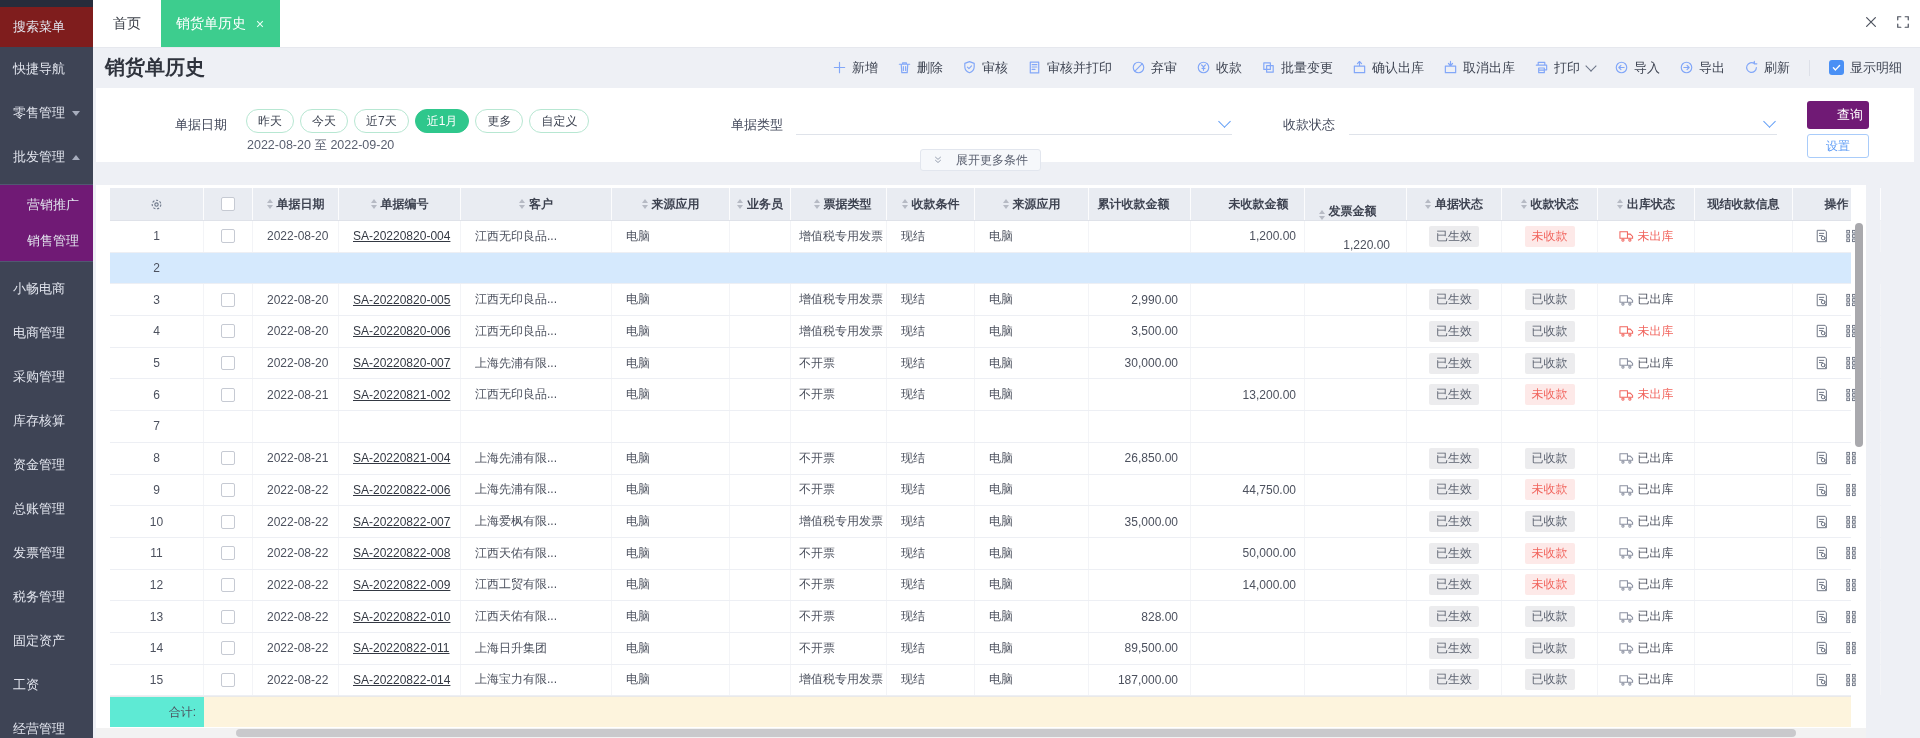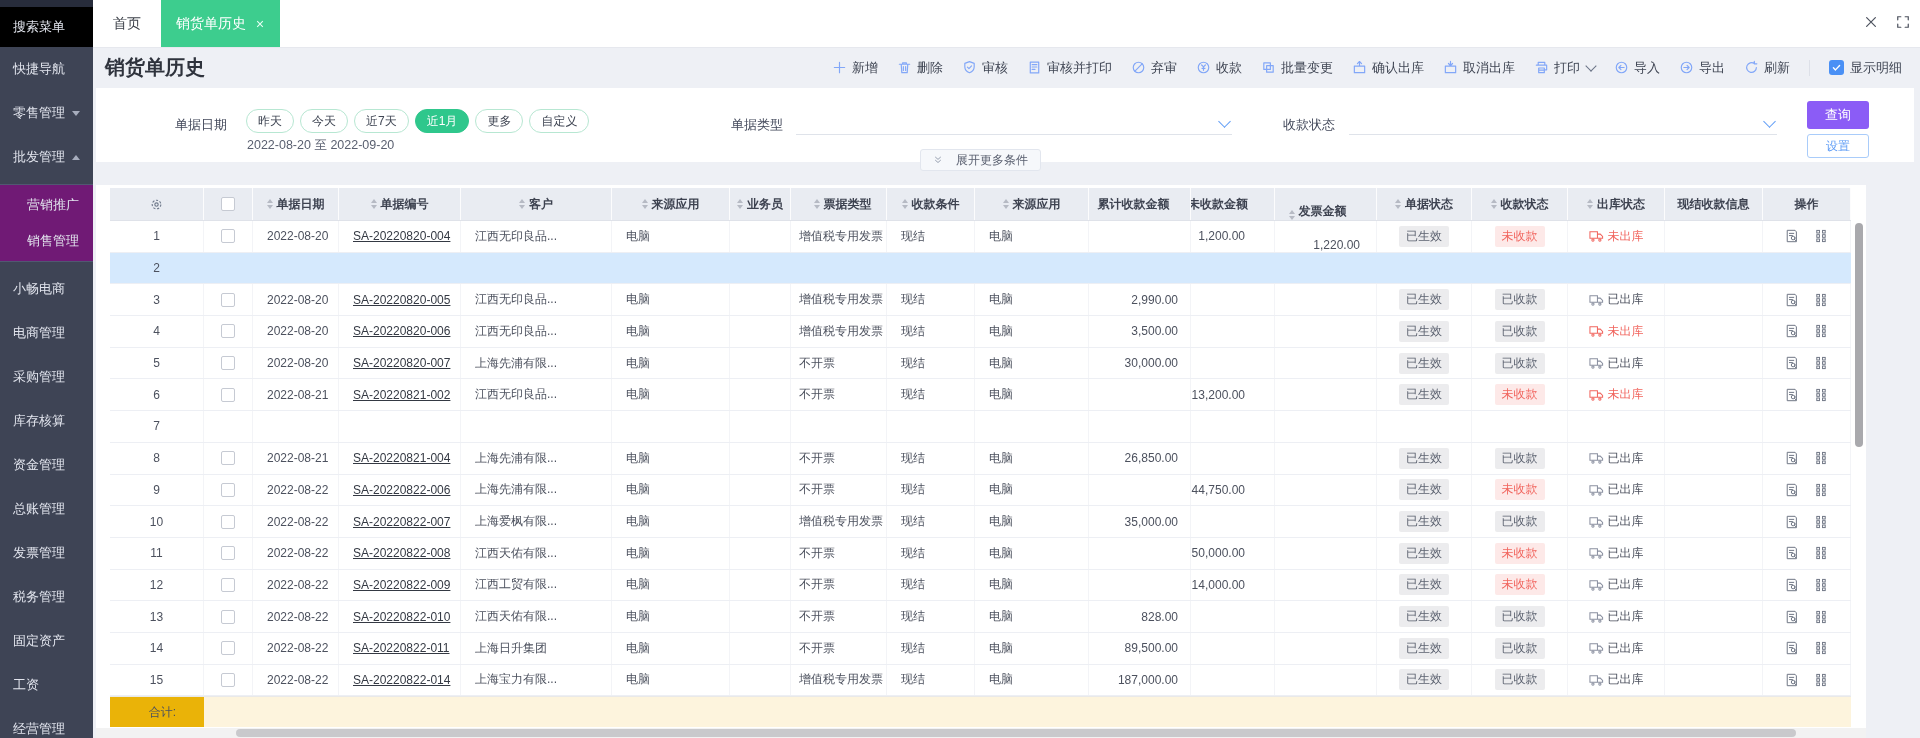--- a/index.html
+++ b/index.html
@@ -2,21 +2,21 @@
 <html><head>
 <meta charset="utf-8">
 <style>
   html,body{margin:0;padding:0;}
   body{width:1920px;height:738px;overflow:hidden;font-family:"Liberation Sans","DejaVu Sans",sans-serif;background:#eef0f5;}
   .app{position:relative;width:1920px;height:738px;display:flex;}
 
   
   .sidebar{flex:0 0 93px;width:93px;background:#3e4455;color:#e2e5ee;font-size:13px;overflow:hidden;}
   .sb-top{height:7px;background:#272c3b;}
-  .sb-search{height:40px;display:flex;align-items:center;padding-left:13px;background:#000000;cursor:pointer;}
+  .sb-search{height:40px;display:flex;align-items:center;padding-left:13px;background:#7f1d1d;cursor:pointer;}
   .sb-item{height:44px;display:flex;align-items:center;padding-left:13px;cursor:pointer;}
   .sb-group{background:#701a75;border-top:1px solid #515871;border-bottom:1px solid #515871;margin:5px 0;padding:2px 0;}
   .sb-sub{height:36px;display:flex;align-items:center;padding-left:27px;cursor:pointer;}
   .tri{margin-left:7px;width:0;height:0;border-left:4px solid transparent;border-right:4px solid transparent;}
   .tri.down{border-top:5px solid #a7adbd;}
   .tri.up{border-bottom:5px solid #a7adbd;}
 
   
   .main{flex:1;position:relative;height:738px;}
   .tabbar{position:absolute;left:0;top:0;right:0;height:47px;background:#fff;border-bottom:1px solid #e6e8ee;display:flex;}
@@ -44,21 +44,21 @@
   .pills{position:absolute;left:150px;top:21px;display:flex;gap:6px;}
   .pill{height:22px;padding:0 11px;border:1px solid #b7e7d2;border-radius:12px;background:#fff;color:#3f4553;font-size:12px;display:flex;align-items:center;cursor:pointer;white-space:nowrap;}
   .pill.active{background:#2fc78c;border-color:#2fc78c;color:#fff;}
   .drange{position:absolute;left:151px;top:49px;font-size:12.5px;color:#5a6070;}
   .lbl-doctype{left:635px;}
   .uline{position:absolute;top:24px;height:22px;border-bottom:1px solid #dfe3ea;cursor:pointer;}
   .ul-doctype{left:700px;width:436px;}
   .ul-paystatus{left:1253px;width:428px;}
   .chev{position:absolute;right:3px;top:5px;width:8px;height:8px;border-right:1.6px solid #5e9cf6;border-bottom:1.6px solid #5e9cf6;transform:rotate(45deg);}
   .lbl-paystatus{left:1187px;}
-  .btn-query{position:absolute;left:1711px;top:13px;width:62px;height:28px;background:#8b5cf6;color:#fff;border:none;border-radius:3px;font-size:13px;cursor:pointer;font-family:Liberation Serif, serif;}
+  .btn-query{position:absolute;left:1711px;top:13px;width:62px;height:28px;background:#701a75;color:#fff;border:none;border-radius:3px;font-size:13px;cursor:pointer;font-family:Liberation Serif, serif;text-align:right;}
   .btn-settings{position:absolute;left:1711px;top:46px;width:62px;height:24px;background:#fff;color:#5e9cf6;border:1px solid #a9ccfa;border-radius:3px;font-size:12px;cursor:pointer;font-family:inherit;}
   .expand-pill{position:absolute;left:824px;top:61px;height:20px;padding:0 12px;background:#f6f8fb;border:1px solid #e2e6ee;border-radius:3px;display:flex;align-items:center;gap:13px;font-size:12px;color:#5a6070;cursor:pointer;z-index:2;}
   .expand-pill svg{width:10px;height:10px;stroke:#8a93a6;stroke-width:1.4;fill:none;stroke-linecap:round;stroke-linejoin:round;}
 
   
   .tcard{position:absolute;left:3px;top:185px;width:1770px;height:553px;background:#fff;}
   .tbl{position:absolute;left:14px;top:3px;width:1741px;}
   .thead{display:flex;height:33px;background:#e9ecf2;border-bottom:1px solid #dfe2e9;box-sizing:border-box;}
   .hc{box-sizing:border-box;display:flex;align-items:center;justify-content:center;font-size:12px;font-weight:bold;color:#3d4250;border-right:1px solid rgba(255,255,255,.85);gap:4px;white-space:nowrap;overflow:hidden;cursor:pointer;}
   .hc svg.gear{width:15px;height:15px;stroke:#707a8c;fill:none;stroke-width:1.2;}
@@ -68,36 +68,36 @@
   .sorter .dn{border-top:4px solid #b6bac4;}
   .trow{display:flex;height:31.7px;background:#fff;border-bottom:1px solid #edeff4;box-sizing:border-box;}
   .trow.sel{background:#d5e9fd;}
   .trow.sel .bc{border-right-color:transparent;}
   .bc{box-sizing:border-box;display:flex;align-items:center;padding:0 8px 0 14px;font-size:12px;color:#4c515e;border-right:1px solid #f3f4f7;overflow:hidden;white-space:nowrap;}
   .al-c{justify-content:center;padding:0;}
   .al-r{justify-content:flex-end;padding-left:0;}
   .c-gear{flex:0 0 94px;} .c-check{flex:0 0 49px;} .c-date{flex:0 0 86px;}
   .c-doc{flex:0 0 122px;} .c-cust{flex:0 0 151px;} .c-src{flex:0 0 118px;}
   .c-sales{flex:0 0 61px;} .c-ticket{flex:0 0 96px;padding-left:8px;} .c-term{flex:0 0 88px;}
-  .c-src2{flex:0 0 114px;} .c-cum{flex:0 0 102px;padding-right:12px;} .c-unpaid{flex:0 0 84px;padding-right:29px;}
+  .c-src2{flex:0 0 114px;} .c-cum{flex:0 0 102px;padding-right:12px;} .c-unpaid{flex:0 0 84px;padding-right:8px;margin-left:30px;}
   .c-inv{flex:0 0 102px;padding-right:16px;align-items:flex-end;} .c-status{flex:0 0 95px;} .c-pay{flex:0 0 96px;}
   .c-out{flex:0 0 97px;} .c-cash{flex:0 0 98px;} .c-ops{flex:0 0 88px;}
   .doclink{color:#343943;text-decoration:underline;cursor:pointer;}
   .cbx{width:14px;height:14px;border:1px solid #c6cad3;border-radius:2px;background:#fff;cursor:pointer;box-sizing:border-box;}
   .badge{padding:2px 7px;font-size:12px;border-radius:2px;background:#ececee;color:#5c6270;}
   .badge.danger{background:#fde9e8;color:#f1655e;}
   .outcell{display:flex;align-items:center;gap:4px;color:#4c515e;font-size:12px;}
   .outcell svg{width:15px;height:12px;stroke:#8a90a0;fill:none;stroke-width:1.1;}
   .outcell.danger{color:#f1655e;}
   .outcell.danger svg{stroke:#f1655e;}
   .opsic{display:flex;gap:15px;justify-content:center;width:100%;}
   .opsic span{display:flex;cursor:pointer;}
   .opsic svg{width:14px;height:14px;stroke:#6a7180;fill:none;stroke-width:1.1;stroke-linecap:round;}
   .total-row{position:absolute;left:14px;top:511px;width:1741px;height:31px;display:flex;border-top:1px solid #e9e9e9;box-sizing:border-box;}
-  .total-label{width:94px;display:flex;align-items:center;justify-content:flex-end;padding-right:28px;box-sizing:border-box;font-size:12px;color:#4c515e;background:#eab308;}
+  .total-label{width:94px;display:flex;align-items:center;justify-content:flex-end;padding-right:8px;box-sizing:border-box;font-size:12px;color:#4c515e;background:#5eead4;}
   .total-fill{flex:1;background:#fdf4dd;}
   .vscroll{position:absolute;right:2px;top:36px;width:10px;height:475px;}
   .vthumb{position:absolute;left:1px;top:2px;width:8px;height:224px;border-radius:4px;background:#a9a9ad;cursor:pointer;}
   .hscroll{position:absolute;left:0;bottom:0;width:100%;height:10px;background:#f2f2f2;}
   .hthumb{position:absolute;left:140px;top:1px;height:8px;width:1560px;border-radius:4px;background:#c9c9cc;cursor:pointer;}
 </style>
 </head>
 <body>
 
 <div class="app">

